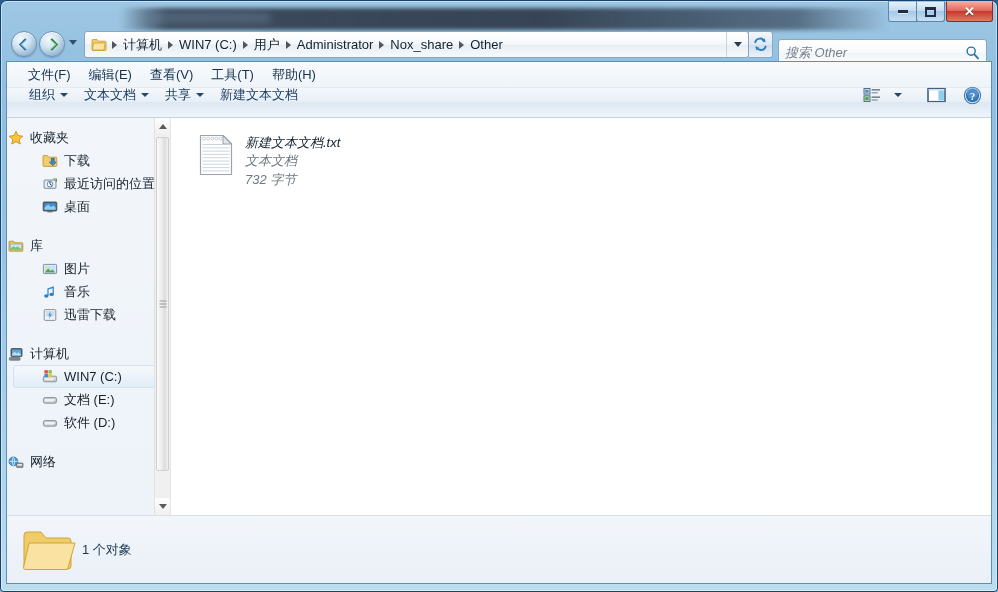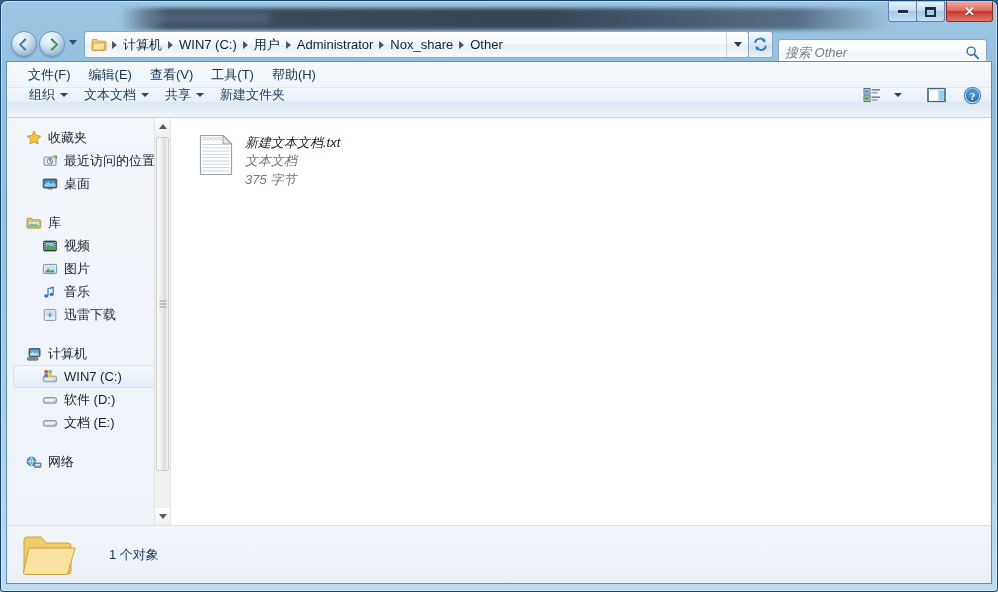--- a/index.html
+++ b/index.html
@@ -165,21 +165,21 @@
   
   .navpane {
     width: 164px; background: linear-gradient(180deg,#f2f6fb 0%,#eef3f9 100%);
     border-right: 1px solid #dfe6ee;
     position: relative; overflow: hidden;
   }
   .navlist { padding: 8px 0 0 0; }
   .navgroup-gap { height: 16px; }
   .navitem {
     height: 23px; display: flex; align-items: center; gap: 6px;
-    font-size: 13px; color: #17202a; padding-left: 18px; white-space: nowrap;
+    font-size: 13px; color: #17202a; white-space: nowrap;
     border: 1px solid transparent;
   }
   .navitem.child { padding-left: 34px; }
   .navitem.selected {
     background: linear-gradient(180deg,#f4f8fc 0%,#e2edf7 100%);
     border: 1px solid #d3e1ee; border-radius: 3px;
     margin: 0 8px 0 6px; padding-left: 28px;
   }
   .navicon { width: 16px; height: 16px; flex: none; display: flex; align-items: center; justify-content: center; }
 
@@ -209,24 +209,24 @@
   .fileitem {
     position: absolute; left: 22px; top: 12px;
     display: flex; gap: 12px; padding: 4px 6px; border-radius: 3px;
   }
   .file-meta { display: flex; flex-direction: column; justify-content: flex-start; }
   .file-name { font-size: 13px; color: #102030; line-height: 17px; }
   .file-type, .file-size { font-size: 13px; color: #6d7880; line-height: 19px; }
 
   
   .statusbar {
-    height: 58px;
+    height: 68px;
     background: linear-gradient(180deg,#f2f6fb 0%,#eaf0f7 100%);
     border-top: 1px solid #d7e0e9;
-    display: flex; align-items: center; padding-left: 14px; gap: 32px;
+    display: flex; align-items: center; padding-left: 14px; gap: 5px;
   }
   .status-text { font-size: 13px; color: #1a3550; }
 
   svg { display: block; }
 </style>
 </head>
 <body>
 
 <div id="window">
 
@@ -324,21 +324,21 @@
       </span>
       <span class="tbtn">
         <span>文本文档</span>
         <i class="capdown"></i>
       </span>
       <span class="tbtn">
         <span>共享</span>
         <i class="capdown"></i>
       </span>
       <span class="tbtn">
-        <span>新建文件夹</span>
+        <span>新建文本文档</span>
       </span>
 
       <span class="tb-spacer"></span>
 
       <span class="tb-icon">
         <svg width="18" height="16" viewBox="0 0 18 16">
           <rect x="1" y="1.5" width="6" height="5.6" fill="#cfe3f4" stroke="#44607c" stroke-width=".9"></rect>
           <rect x="1" y="8.8" width="6" height="5.6" fill="#bfe0bb" stroke="#44607c" stroke-width=".9"></rect>
           <rect x="2.2" y="2.8" width="3.4" height="3" fill="#5591c4"></rect>
           <rect x="2.2" y="10.1" width="3.4" height="3" fill="#5a9e52"></rect>
@@ -378,20 +378,29 @@
             <span class="navicon">
               <svg width="16" height="16" viewBox="0 0 16 16">
                 <path d="M8 1.3 L10 5.6 L14.7 6.2 L11.2 9.4 L12.2 14 L8 11.7 L3.8 14 L4.8 9.4 L1.3 6.2 L6 5.6 Z" fill="#fbc63f" stroke="#d08c18" stroke-width=".9" stroke-linejoin="round"></path>
               </svg>
             </span>
             <span>收藏夹</span>
           </div>
           <div class="navitem child">
             <span class="navicon">
               <svg width="16" height="16" viewBox="0 0 16 16">
+                <path d="M1 3.4 A.8 .8 0 0 1 1.8 2.6 L5.4 2.6 L6.6 4.2 L14 4.2 A.8 .8 0 0 1 14.8 5 L14.8 12.6 A.8 .8 0 0 1 14 13.4 L1.8 13.4 A.8 .8 0 0 1 1 12.6 Z" fill="#f2cd6b" stroke="#bf8f28" stroke-width=".8"></path>
+                <path d="M9.4 5.4 L12.2 5.4 L12.2 9.2 L14 9.2 L10.8 12.6 L7.6 9.2 L9.4 9.2 Z" fill="#3f8fd0" stroke="#1e5f96" stroke-width=".8" stroke-linejoin="round"></path>
+              </svg>
+            </span>
+            <span>下载</span>
+          </div>
+          <div class="navitem child">
+            <span class="navicon">
+              <svg width="16" height="16" viewBox="0 0 16 16">
                 <rect x="2" y="4" width="12" height="8.4" rx="1" fill="#cfd6de" stroke="#7b848f" stroke-width=".8"></rect>
                 <rect x="3.2" y="5.2" width="9.6" height="6" fill="#eef2f6"></rect>
                 <circle cx="8" cy="8.2" r="2.8" fill="#fff" stroke="#4a7fae" stroke-width=".9"></circle>
                 <path d="M8 6.3 L8 8.2 L9.5 9.2" stroke="#1f4f7c" stroke-width="1" fill="none" stroke-linecap="round"></path>
                 <path d="M11.2 3 L14.4 3 L14.4 6" stroke="#5f9b4e" stroke-width="1.2" fill="none"></path>
               </svg>
             </span>
             <span>最近访问的位置</span>
           </div>
           <div class="navitem child">
@@ -410,40 +419,20 @@
 
           <div class="navitem">
             <span class="navicon">
               <svg width="16" height="16" viewBox="0 0 16 16">
                 <path d="M1 4 A.8 .8 0 0 1 1.8 3.2 L5.6 3.2 L6.8 4.8 L14 4.8 A.8 .8 0 0 1 14.8 5.6 L14.8 12.4 A.8 .8 0 0 1 14 13.2 L1.8 13.2 A.8 .8 0 0 1 1 12.4 Z" fill="#e7c463" stroke="#b8881f" stroke-width=".8"></path>
                 <rect x="2.6" y="6.2" width="10.8" height="5.6" fill="#cfe8f7" stroke="#8fb8d4" stroke-width=".7"></rect>
                 <path d="M2.6 10.3 L5.6 8.2 L7.6 9.6 L9.6 8.4 L13.4 11 L13.4 11.8 L2.6 11.8 Z" fill="#7fbf6f"></path>
               </svg>
             </span>
             <span>库</span>
-          </div>
-          <div class="navitem child">
-            <span class="navicon">
-              <svg width="16" height="16" viewBox="0 0 16 16">
-                <rect x="1.6" y="3" width="12.8" height="10" rx="1" fill="#3d434c" stroke="#262a31" stroke-width=".7"></rect>
-                <rect x="3.6" y="4.4" width="8.8" height="7.2" fill="#7fc3e8"></rect>
-                <path d="M3.6 9.6 L6.4 6.6 L8.6 8.6 L10.4 7.2 L12.4 9.6 L12.4 11.6 L3.6 11.6 Z" fill="#5a9e52"></path>
-                <g fill="#e8ecf0">
-                  <rect x="2.2" y="3.8" width="1.1" height="1.1"></rect>
-                    <rect x="2.2" y="6" width="1.1" height="1.1"></rect>
-                  <rect x="2.2" y="8.2" width="1.1" height="1.1"></rect>
-                    <rect x="2.2" y="10.4" width="1.1" height="1.1"></rect>
-                  <rect x="12.7" y="3.8" width="1.1" height="1.1"></rect>
-                    <rect x="12.7" y="6" width="1.1" height="1.1"></rect>
-                  <rect x="12.7" y="8.2" width="1.1" height="1.1"></rect>
-                    <rect x="12.7" y="10.4" width="1.1" height="1.1"></rect>
-                </g>
-              </svg>
-            </span>
-            <span>视频</span>
           </div>
           <div class="navitem child">
             <span class="navicon">
               <svg width="16" height="16" viewBox="0 0 16 16">
                 <rect x="1.4" y="3.4" width="13.2" height="9.2" rx=".8" fill="#e8eef4" stroke="#6f8599" stroke-width=".9"></rect>
                 <rect x="2.6" y="4.6" width="10.8" height="6.8" fill="#bfe4f7"></rect>
                 <circle cx="5.4" cy="6.8" r="1.2" fill="#ffe06a"></circle>
                 <path d="M2.6 11.4 L6.2 7.6 L8.6 10 L10.4 8.4 L13.4 11.4 Z" fill="#5a9e52"></path>
               </svg>
             </span>
@@ -500,31 +489,31 @@
             <span>WIN7 (C:)</span>
           </div>
           <div class="navitem child">
             <span class="navicon">
               <svg width="16" height="16" viewBox="0 0 16 16">
                 <rect x="1.4" y="5.6" width="13.2" height="5.6" rx="1.8" fill="#c6ccd4" stroke="#7c858f" stroke-width=".85"></rect>
                 <rect x="2.8" y="7" width="10.2" height="2.6" rx=".6" fill="#eef1f5"></rect>
                 <circle cx="12.6" cy="9.4" r=".75" fill="#7fc35f"></circle>
               </svg>
             </span>
-            <span>软件 (D:)</span>
+            <span>文档 (E:)</span>
           </div>
           <div class="navitem child">
             <span class="navicon">
               <svg width="16" height="16" viewBox="0 0 16 16">
                 <rect x="1.4" y="5.6" width="13.2" height="5.6" rx="1.8" fill="#c6ccd4" stroke="#7c858f" stroke-width=".85"></rect>
                 <rect x="2.8" y="7" width="10.2" height="2.6" rx=".6" fill="#eef1f5"></rect>
                 <circle cx="12.6" cy="9.4" r=".75" fill="#7fc35f"></circle>
               </svg>
             </span>
-            <span>文档 (E:)</span>
+            <span>软件 (D:)</span>
           </div>
 
           <div class="navgroup-gap"></div>
 
           <div class="navitem">
             <span class="navicon">
               <svg width="16" height="16" viewBox="0 0 16 16">
                 <circle cx="5.4" cy="7.4" r="4.4" fill="#4a9cd6" stroke="#2b6f9e" stroke-width=".8"></circle>
                 <path d="M1.2 7.4 H9.6 M5.4 3 C7 5 7 9.8 5.4 11.8 C3.8 9.8 3.8 5 5.4 3" stroke="#d8eefb" stroke-width=".8" fill="none"></path>
                 <rect x="8.4" y="9" width="6.6" height="4.4" rx=".6" fill="#8d979f" stroke="#5d666d" stroke-width=".7"></rect>
@@ -574,21 +563,21 @@
                   <path d="M3.4 27 H30.6"></path>
                 <path d="M3.4 30.3 H30.6"></path>
                   <path d="M3.4 33.6 H30.6"></path>
                   <path d="M3.4 36.9 H30.6"></path>
               </g>
             </svg>
           </span>
           <span class="file-meta">
             <span class="file-name">新建文本文档.txt</span>
             <span class="file-type">文本文档</span>
-            <span class="file-size">375 字节</span>
+            <span class="file-size">732 字节</span>
           </span>
         </div>
       </div>
     </div>
 
     <div class="statusbar">
       <span>
         <svg width="56" height="46" viewBox="0 0 56 46">
           <path d="M3 8 A3 3 0 0 1 6 5 L20 5 L25 11 L47 11 A3 3 0 0 1 50 14 L50 39 A3 3 0 0 1 47 42 L6 42 A3 3 0 0 1 3 39 Z" fill="#f0cb6a" stroke="#d0a436" stroke-width="1"></path>
           <path d="M8 16 L54 16 L47 41 A2 2 0 0 1 45 42.5 L4.5 42.5 A2 2 0 0 1 2.6 40 Z" fill="#fae3a2" stroke="#d0a436" stroke-width="1"></path>

